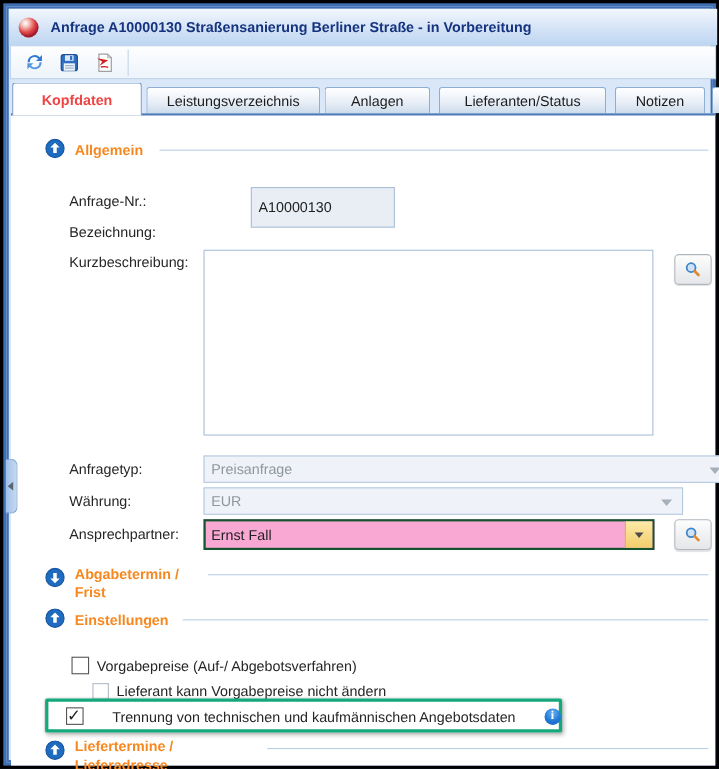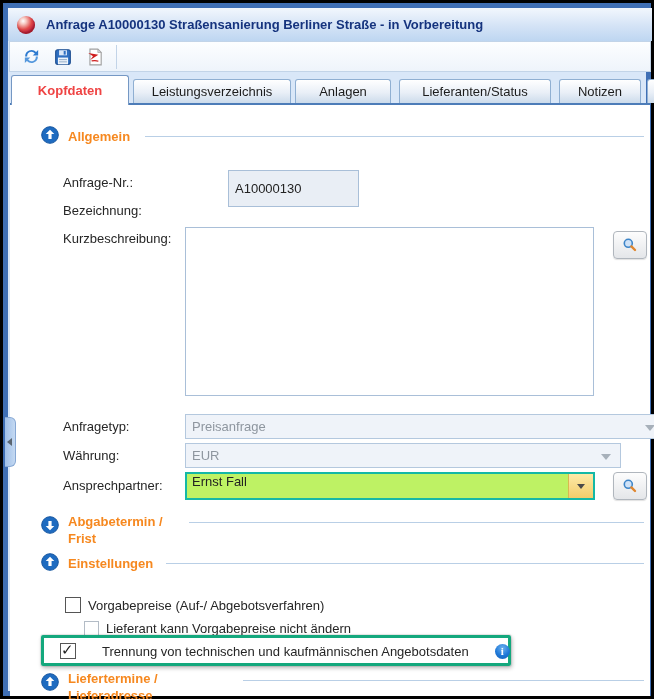--- a/index.html
+++ b/index.html
@@ -37,21 +37,21 @@
   .sec-icon{width:18px;height:18px;cursor:pointer;}
   .sec-label{font-size:13px;font-weight:bold;color:#f6881f;line-height:17px;}
   .sec-line{height:1px;background:#b9cfe6;}
 
   
   .lbl{font-size:13px;color:#262626;white-space:nowrap;}
   .inp{border:1px solid #a9bfd8;background:#fff;font-family:"Liberation Sans",sans-serif;font-size:13px;color:#222;padding:0 6px;outline:none;}
   .inp.readonly{background:#e9eef5;}
   .sel{border:1px solid #b4c8de;background:#eff3f9;font-size:13px;color:#8e969f;display:flex;align-items:center;padding:0 6px;}
   .sel .arrow{position:absolute;right:9px;top:50%;margin-top:-2px;width:0;height:0;border:5px solid transparent;border-top:6px solid #a7b0ba;border-bottom:none;}
-  .combo{border:2px solid #14b8a6;background:#bef264;display:flex;align-items:flex-start;cursor:pointer;}
+  .combo{border:2px solid #14532d;background:#f9a8d4;display:flex;align-items:center;cursor:pointer;}
   .combo-text{flex:1;font-size:13px;color:#222;padding:0 5px;}
   .combo-btn{width:24px;align-self:stretch;background:linear-gradient(#fdeaa8,#f3cd6b);border-left:1px solid #d9b750;
     display:flex;align-items:center;justify-content:center;cursor:pointer;}
   .combo-btn .arrow{width:0;height:0;border:4px solid transparent;border-top:5px solid #4a4a4a;border-bottom:none;}
   .mag-btn{width:34px;height:28px;border:1px solid #b0b6bd;border-radius:4px;background:linear-gradient(#fdfdfd,#e4e6e9);
     display:flex;align-items:center;justify-content:center;cursor:pointer;box-shadow:0 1px 1px rgba(0,0,0,.12);}
 
   
   .cbx-row{display:flex;align-items:center;gap:7px;}
   .cbx{width:14px;height:14px;border:1px solid #555;background:#fff;position:relative;flex:none;cursor:pointer;}

